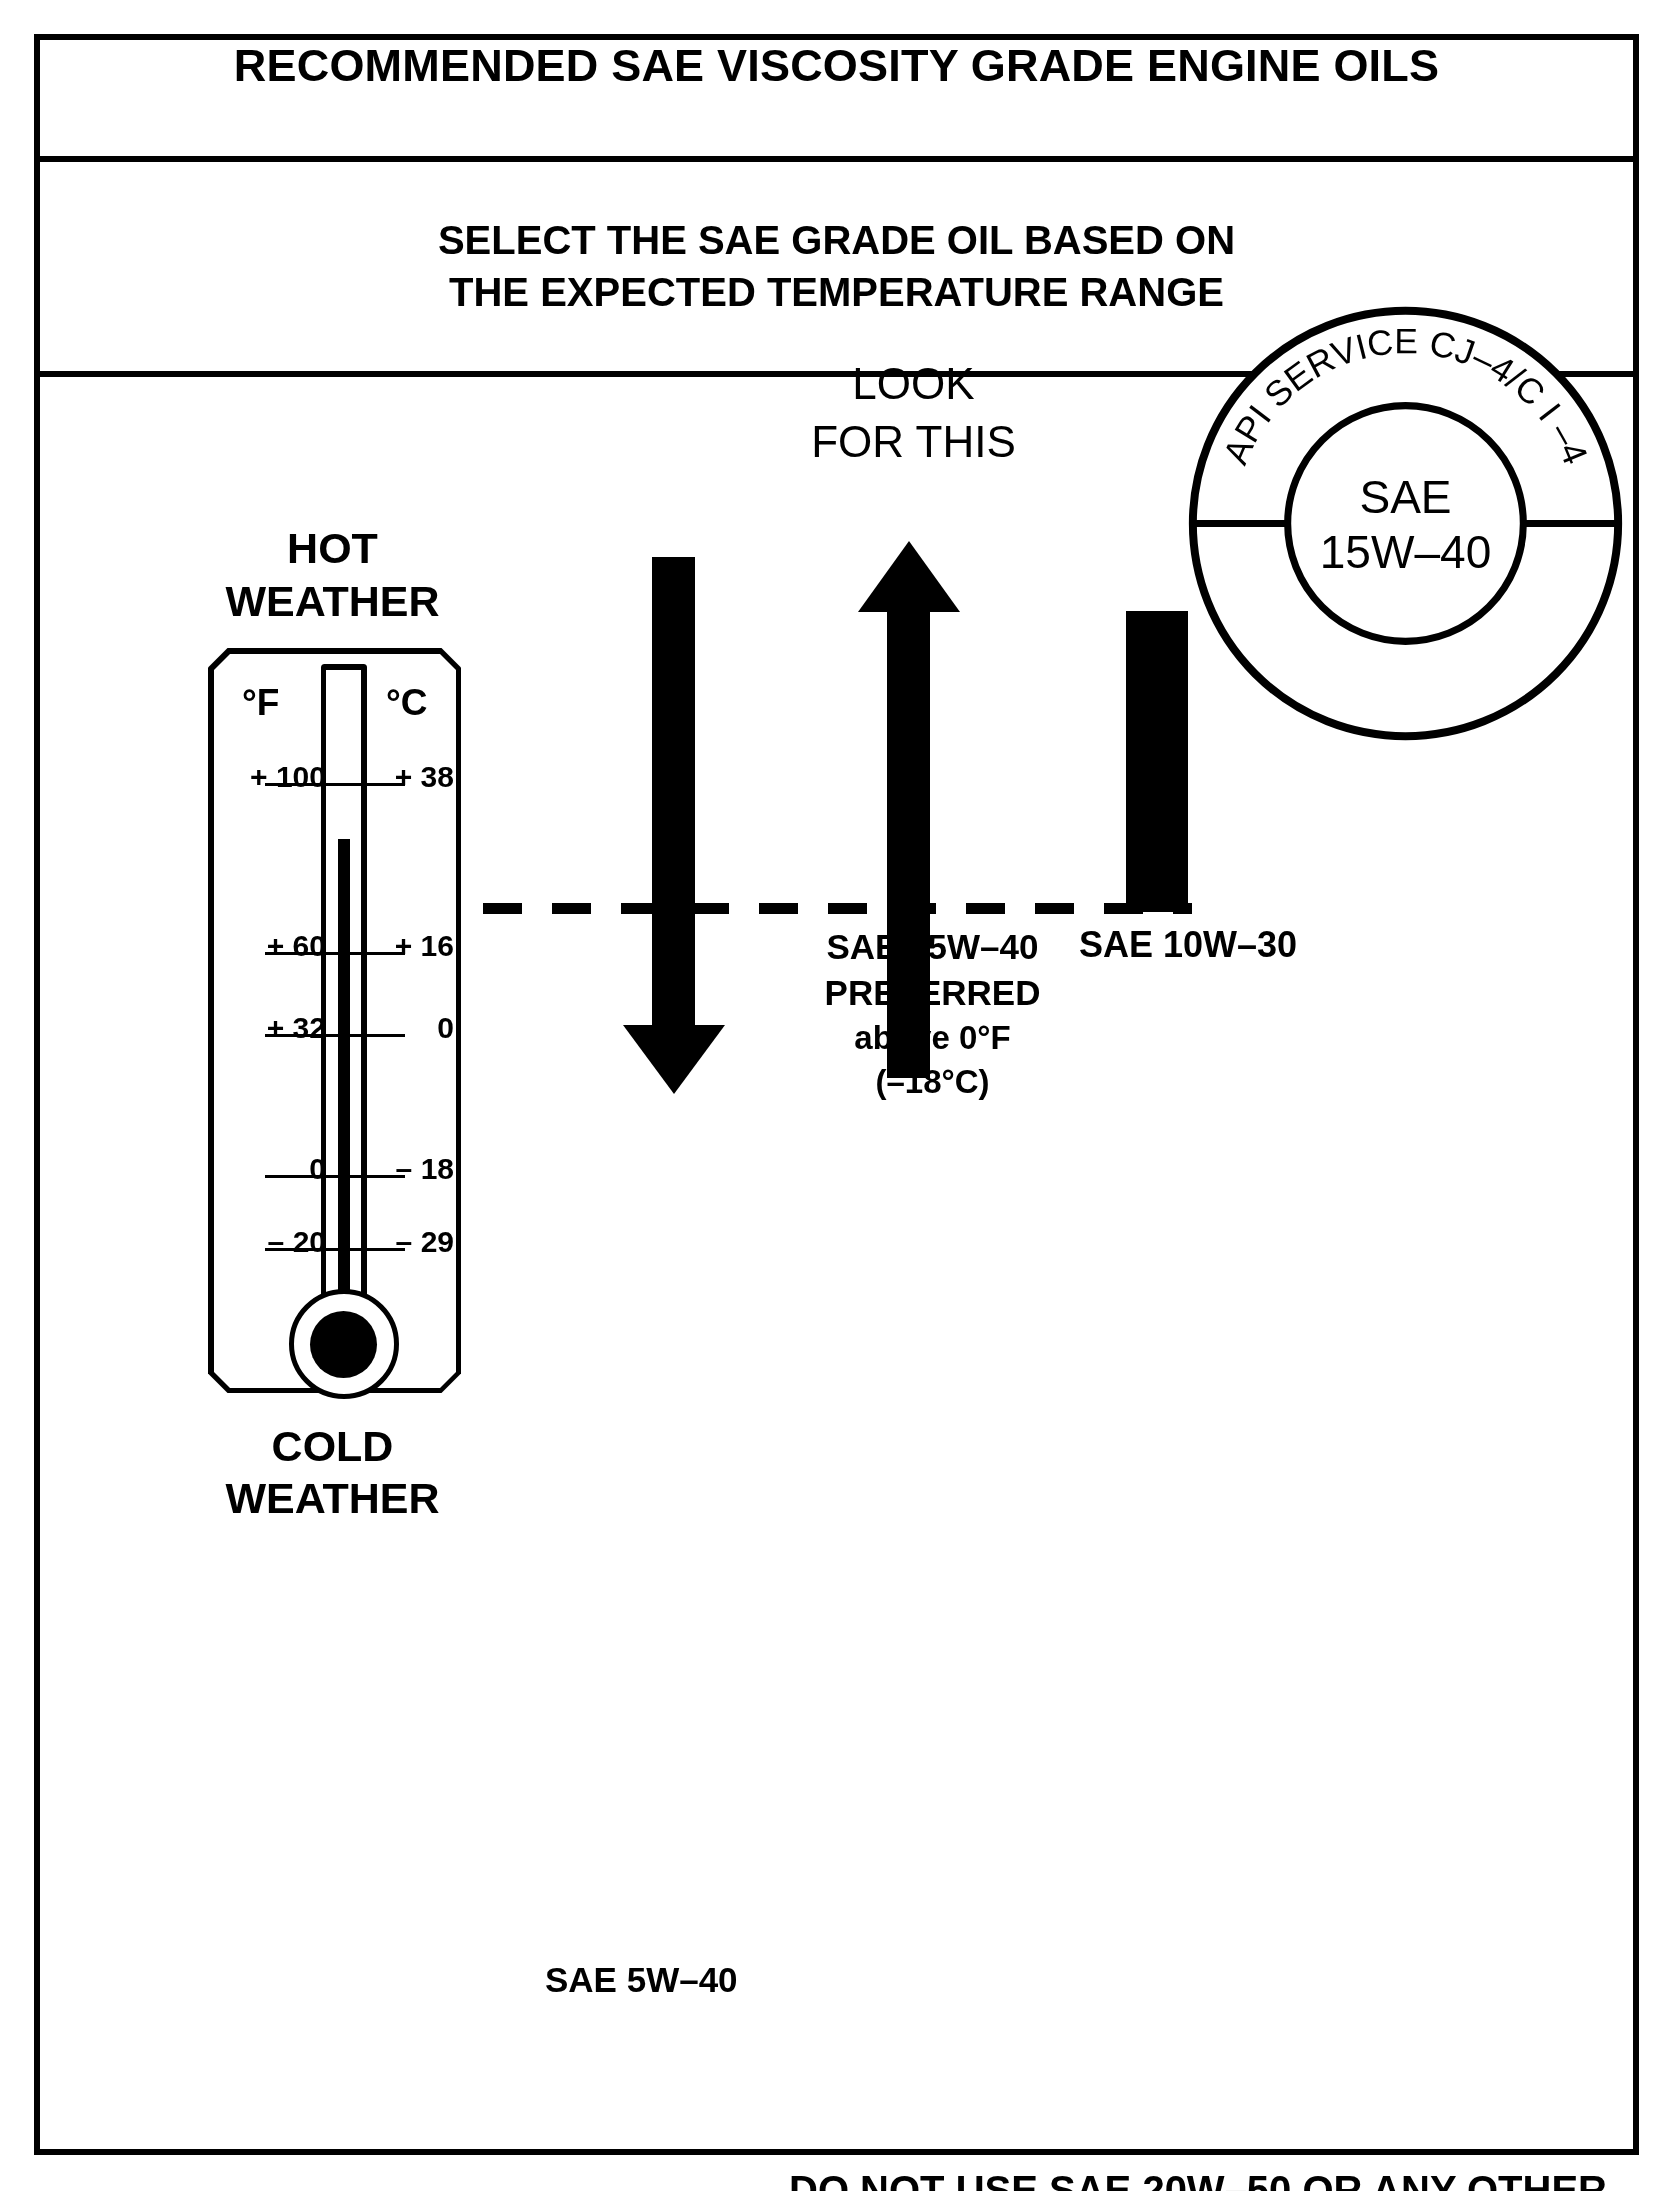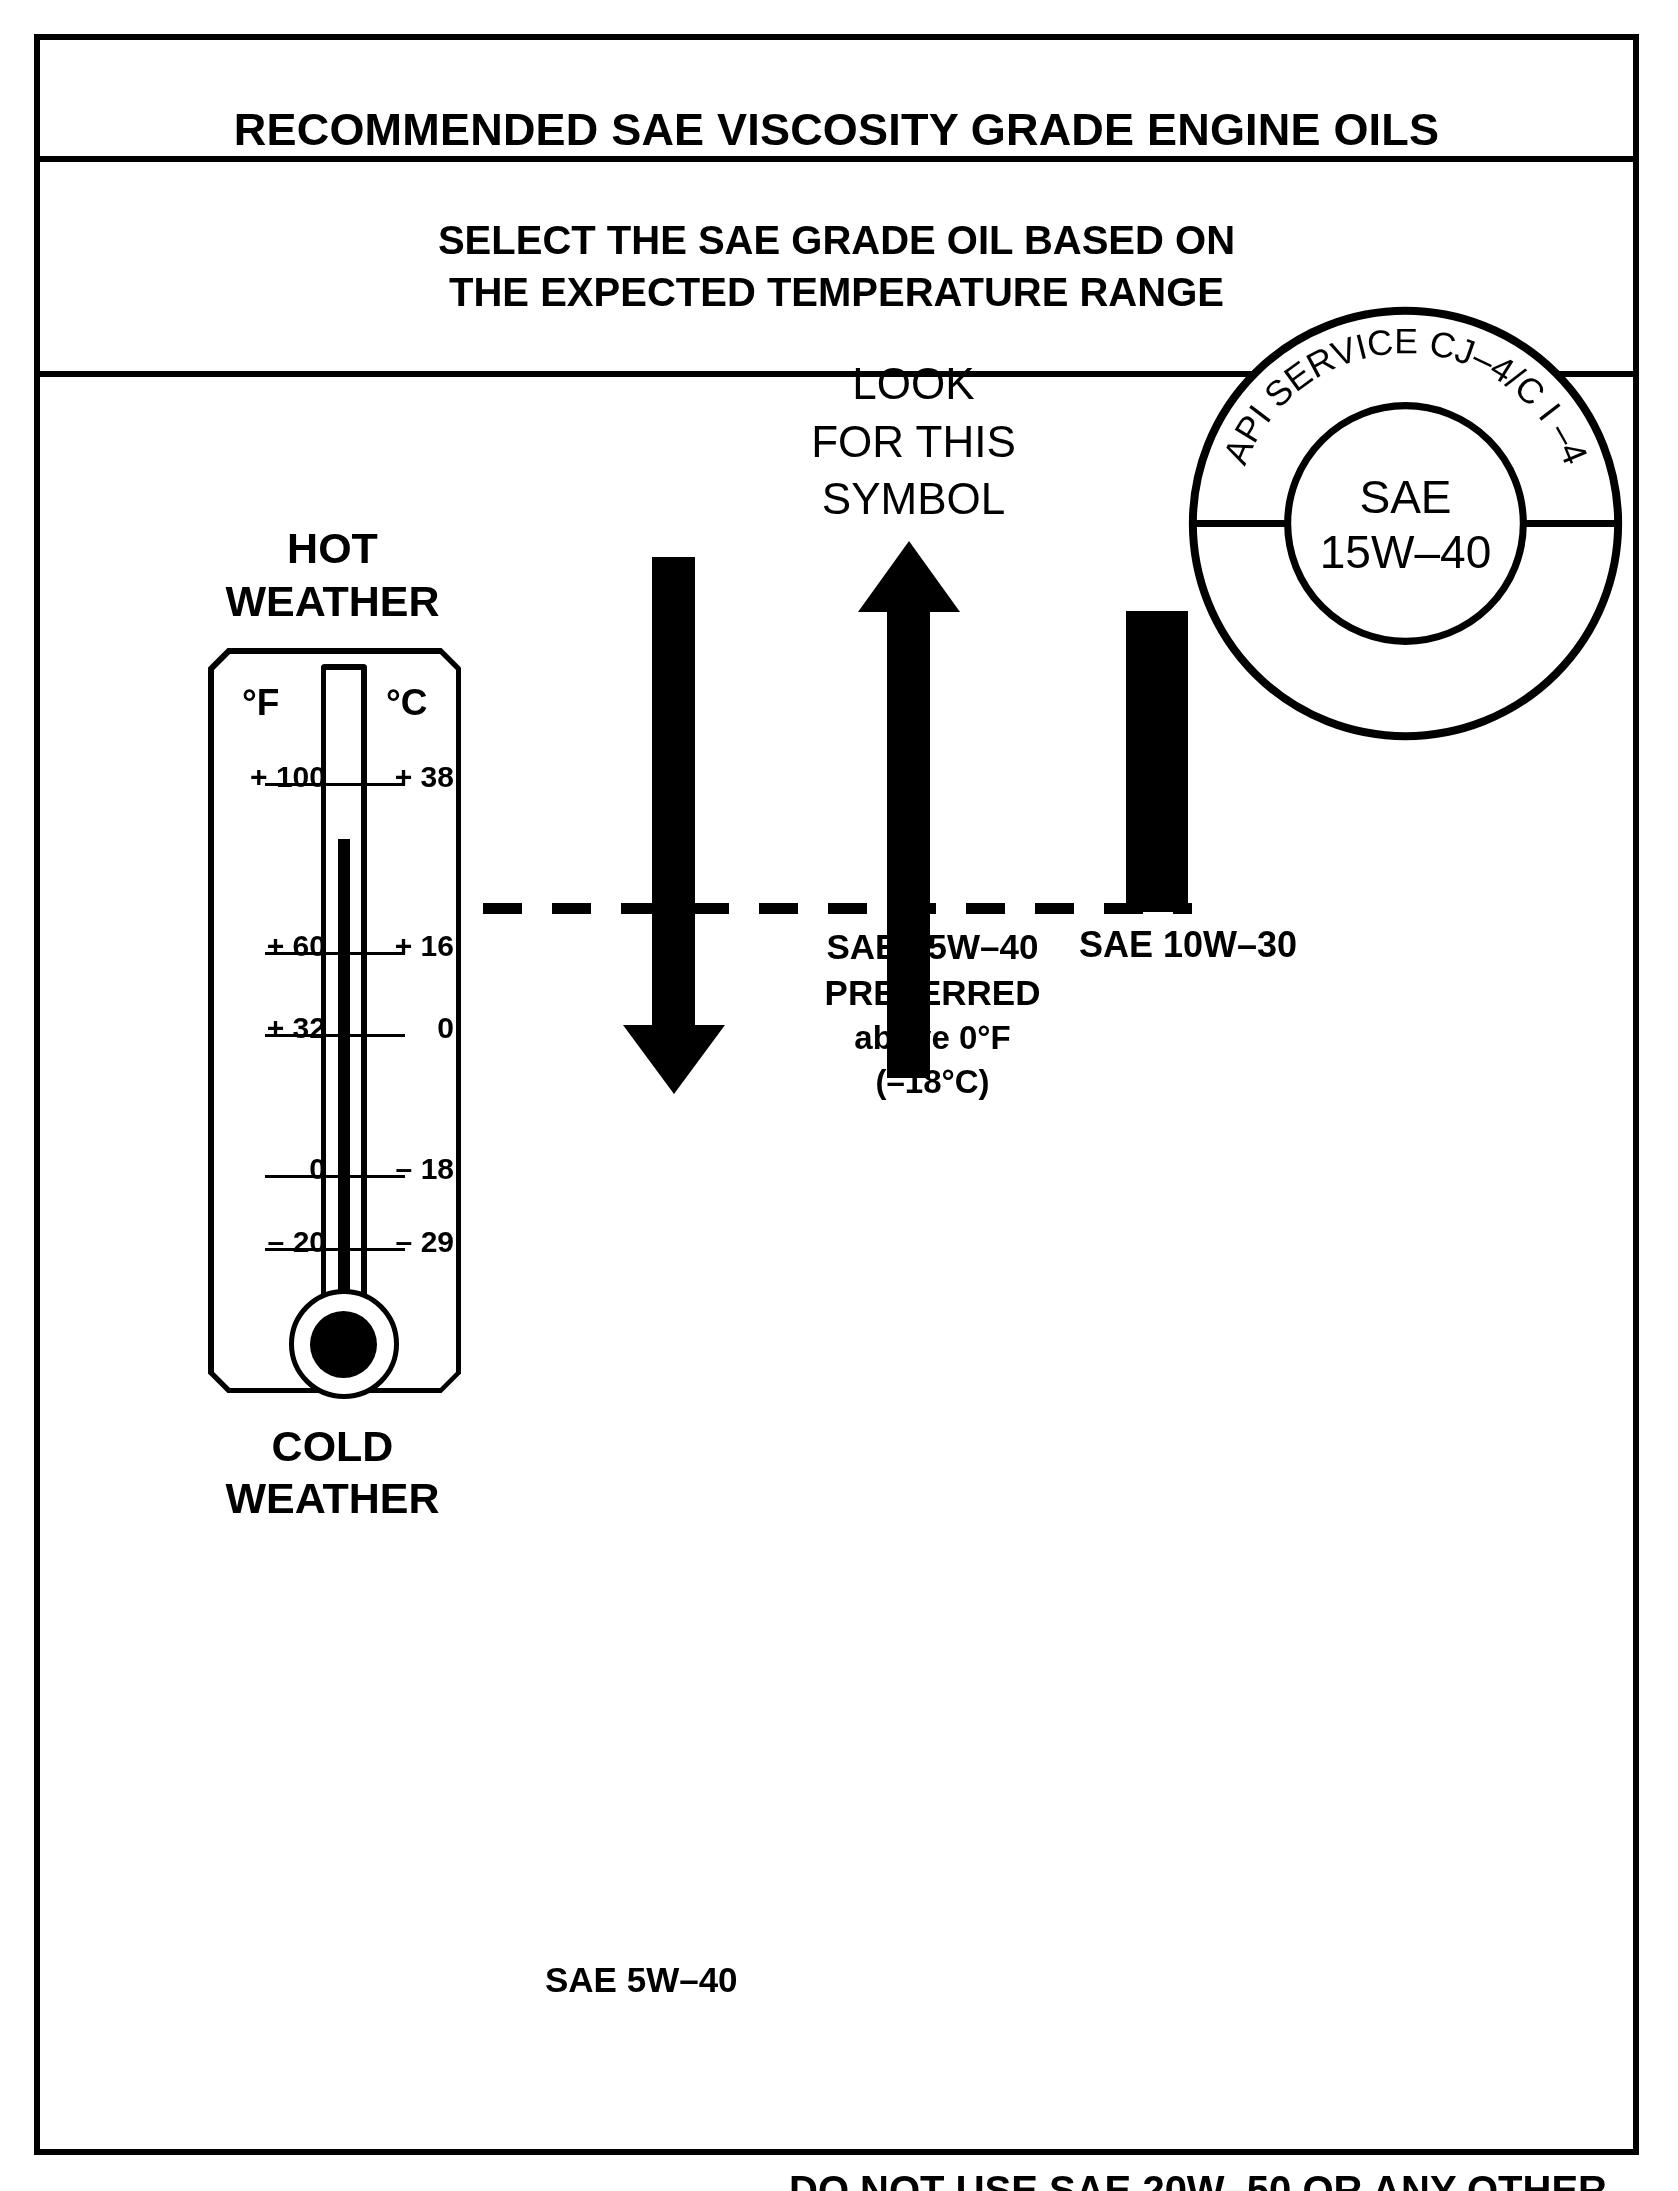--- a/index.html
+++ b/index.html
@@ -31,21 +31,21 @@
   
   .title-band {
     position: absolute;
     left: 0;
     top: 0;
     width: 100%;
     height: 122px;
     box-sizing: border-box;
     border-bottom: 6.2px solid #000;
     display: flex;
-    align-items: flex-end;
+    align-items: flex-start;
     justify-content: center;
   }
   .title-band .title-text {
     font-size: 45px;
     font-weight: bold;
     letter-spacing: 0.2px;
     text-align: center;
     white-space: nowrap;
   }
 
@@ -416,21 +416,20 @@
         <div>COLD</div>
         <div>WEATHER</div>
       </div>
     </div>
 
     <div class="dash-line"></div>
 
     <div class="look-text">
       <div>LOOK</div>
       <div>FOR THIS</div>
-      <div>SYMBOL</div>
     </div>
 
     <div class="api-donut">
       <svg viewBox="0 0 500 500" width="443" height="443" xmlns="http://www.w3.org/2000/svg">
         <defs>
           <path id="arcTop" d="M 58,250 A 192,192 0 0 1 442,250" fill="none"></path>
         </defs>
         <circle cx="250" cy="250" r="240" fill="#fff" stroke="#000" stroke-width="9"></circle>
         <circle cx="250" cy="250" r="133" fill="#fff" stroke="#000" stroke-width="8"></circle>
         <line x1="10" y1="250" x2="117" y2="250" stroke="#000" stroke-width="8"></line>

